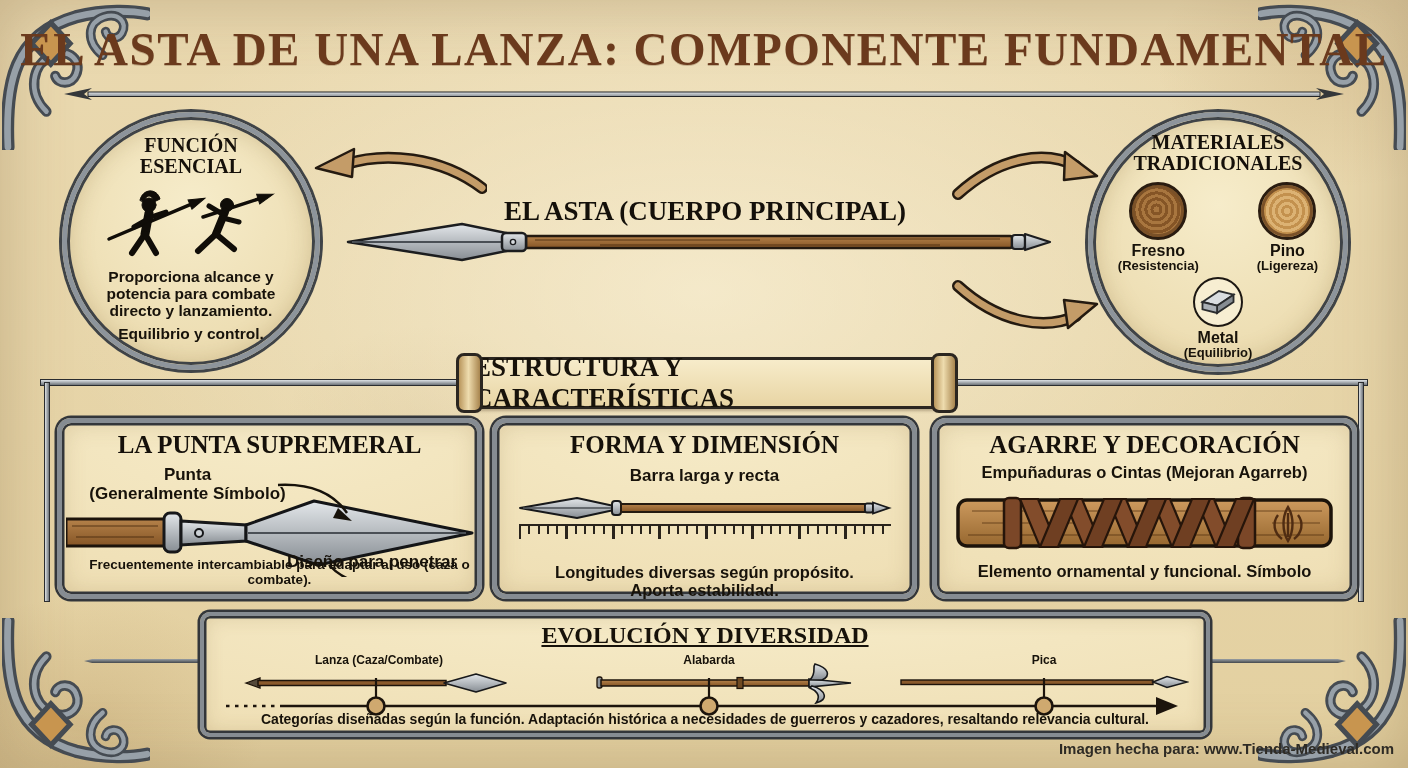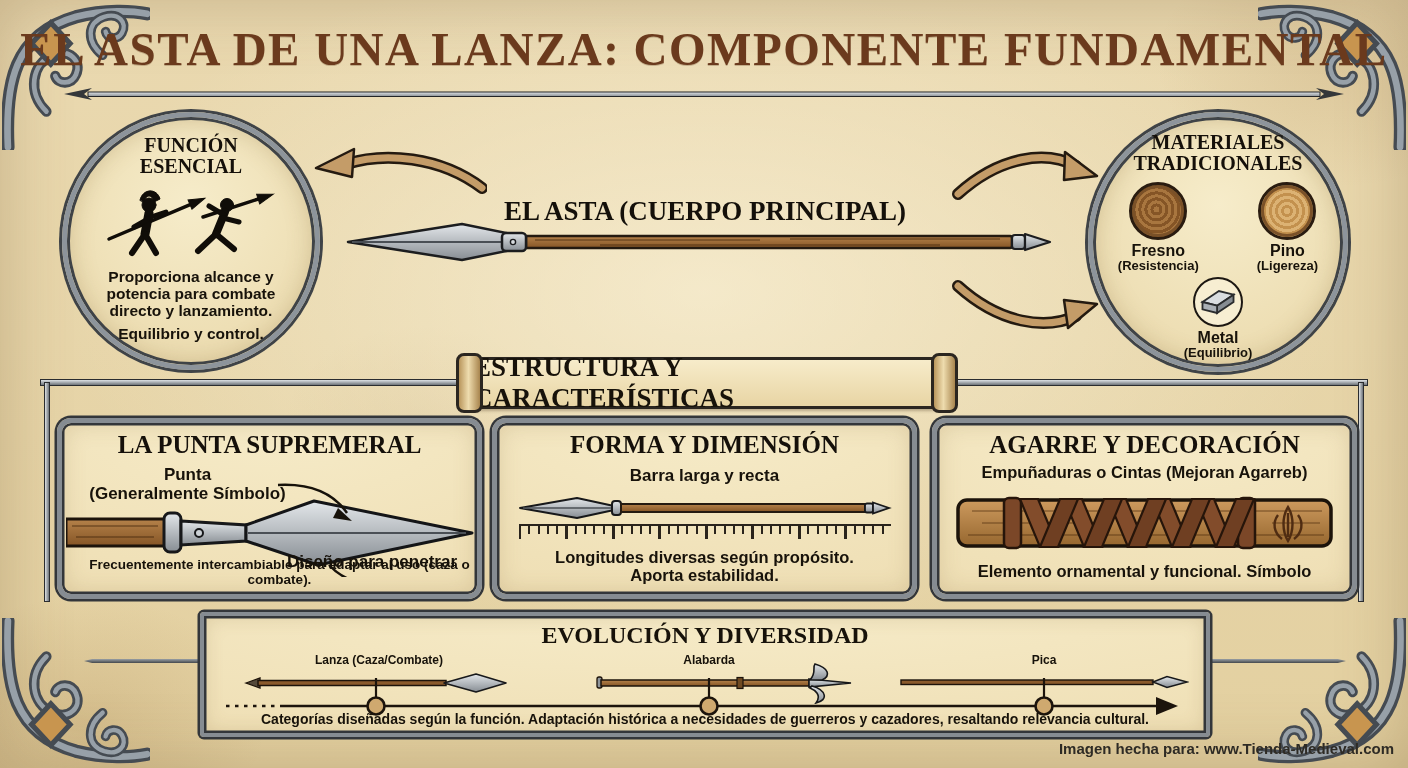--- a/index.html
+++ b/index.html
@@ -71,35 +71,35 @@
   .panel{
     position:absolute;top:418px;height:181px;width:425px;box-sizing:border-box;
     background:radial-gradient(130% 130% at 50% 0%, #f6ebc8, #eddcb0);
     border:5px solid #868c92;border-radius:14px;
     box-shadow:0 0 0 2.5px #33363a, inset 0 0 0 2.5px #33363a, inset 0 0 24px rgba(120,90,40,.20);
   }
   .panel-title{text-align:center;margin-top:8px;font-family:"Liberation Serif",serif;
     font-weight:700;font-size:25px;color:#15100a;}
   .p-sub{text-align:center;margin-top:7px;font-weight:700;font-size:17px;}
   .small-note{font-weight:700;font-size:13.5px;text-align:center;}
-  .p-footer{text-align:center;font-weight:700;font-size:16.5px;line-height:1.12;margin-top:7px;}
+  .p-footer{text-align:center;font-weight:700;font-size:16.5px;line-height:1.12;margin-top:22px;}
   .punta-label{position:absolute;left:8px;top:42px;width:235px;text-align:center;
     font-weight:700;font-size:17px;line-height:1.12;}
   .diseno-label{position:absolute;right:20px;top:129px;font-weight:700;font-size:17px;}
   .p1-footer{position:absolute;bottom:7px;left:0;right:0;padding-left:20px;}
   .ruler{width:372px;height:15px;margin:3px auto 0;border-top:2.5px solid #2a241c;position:relative;}
   .ruler::before{content:"";position:absolute;left:0;right:0;top:0;height:8px;
     background:repeating-linear-gradient(90deg,#2a241c 0 2px,transparent 2px 9.3px);}
   .ruler::after{content:"";position:absolute;left:0;right:0;top:0;height:13px;
     background:repeating-linear-gradient(90deg,#2a241c 0 2.5px,transparent 2.5px 46.5px);}
   
   .evo{position:absolute;left:200px;top:612px;width:1010px;height:125px;box-sizing:border-box;
     background:radial-gradient(120% 140% at 50% 0%, #f6ebc8, #eddcb0);
-    border:4px solid #868c92;border-radius:4px;
-    box-shadow:0 0 0 2.5px #33363a, inset 0 0 0 2.5px #33363a, inset 0 0 20px rgba(120,90,40,.2);}
+    border:4px solid #868c92;border-radius:10px;
+    box-shadow:0 0 0 2.5px #33363a, inset 0 0 0 2.5px #33363a, inset 0 0 20px rgba(120,90,40,.2);text-decoration:underline;}
   .evo-title{text-align:center;margin-top:6px;font-family:"Liberation Serif",serif;
     font-weight:700;font-size:24px;}
   .evo-label{position:absolute;top:37px;width:230px;text-align:center;font-weight:700;font-size:12px;}
   .evo-footer{position:absolute;bottom:6px;left:0;right:0;text-align:center;
     font-weight:700;font-size:14px;}
   .needle{position:absolute;height:4px;background:linear-gradient(#9aa0a5,#44484c);}
   .needle.left{left:84px;top:659px;width:116px;clip-path:polygon(0 50%,7% 0,100% 0,100% 100%,7% 100%);}
   .needle.right{left:1210px;top:659px;width:136px;clip-path:polygon(0 0,94% 0,100% 50%,94% 100%,0 100%);}
   .credit{position:absolute;right:14px;top:740px;font-weight:700;font-size:15px;color:#2e2b25;}
   .corner{position:absolute;width:148px;height:148px;}

